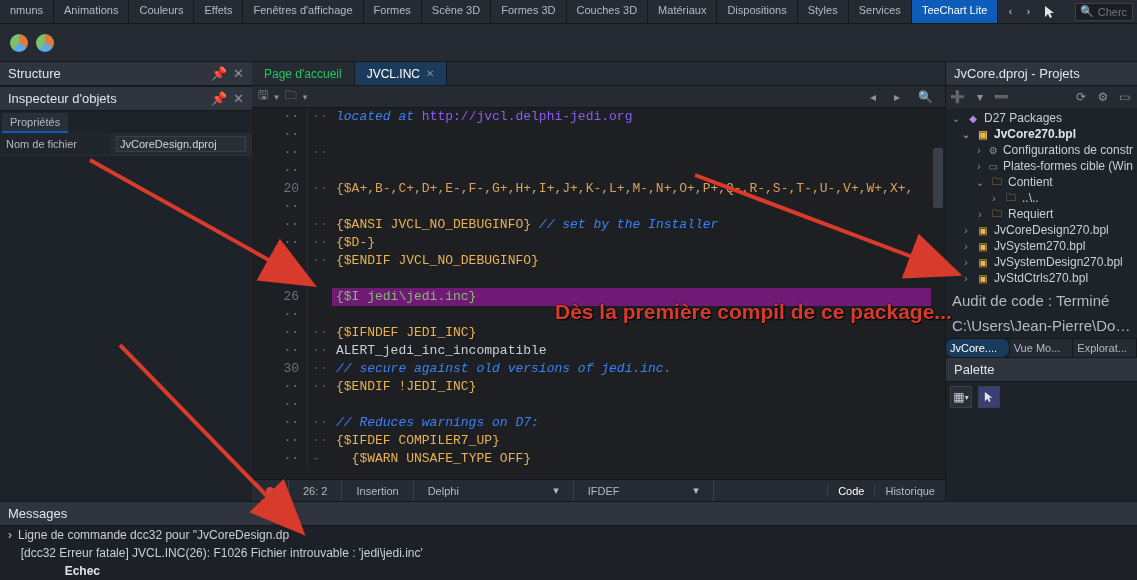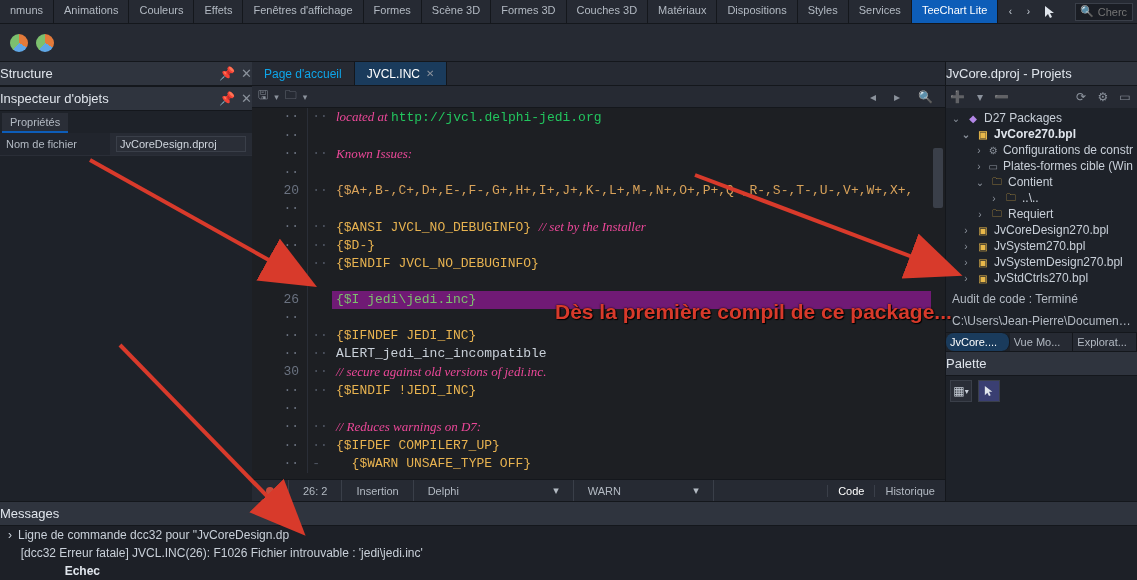--- a/index.html
+++ b/index.html
@@ -69,21 +69,21 @@
   
   .main {
     flex: 1; display: flex; overflow: hidden;
   }
   .col-left { width: 252px; display: flex; flex-direction: column; background:#1e2229; }
   .col-mid  { flex: 1; display: flex; flex-direction: column; background:#1e2229; }
   .col-right{ width: 192px; display: flex; flex-direction: column; background:#1e2229; border-left:1px solid #14171c;}
 
   .panel-head {
     height: 24px; background:#2f343e; color:#e0e5ec; font-size:13px; font-weight:400;
-    display:flex; align-items:center; padding:0 0; justify-content:space-between;
+    display:flex; align-items:center; padding:0 8px; justify-content:space-between;
     border-bottom:1px solid #14171c;
   }
   .panel-head .tools { display:flex; gap:6px; color:#8b929c; }
   .panel-body { flex:1; background:#1d2027; }
   .structure .panel-body { height: 260px; }
 
   .inspector { border-top: 1px solid #14171c; }
   .inspector .props-tab {
     background:#2a2e37; color:#b3bac3; padding:3px 8px; font-size:11px; border-bottom:2px solid #0d5db8;
     display:inline-block; margin:2px 0 0 2px;
@@ -92,21 +92,21 @@
   .inspector td { padding:3px 6px; border-bottom:1px solid #2a2e37; }
   .inspector td:first-child { width: 110px; background:#21252d; color:#b3bac3; }
   .inspector td:last-child  { background:#272b34; color:#d0d6de; }
   .inspector input { background:#2a2e37; border:1px solid #3a3f49; color:#d0d6de; width:100%; font-size:11px; padding:1px 3px;}
 
   
   .editor-tabs {
     height: 24px; background:#262a33; display:flex; align-items:stretch; border-bottom:1px solid #14171c;
   }
   .editor-tabs .etab {
-    padding: 4px 12px; color:#0ea5e9; cursor:pointer; display:flex; align-items:center; gap:6px;
+    padding: 4px 12px; color:#22c55e; cursor:pointer; display:flex; align-items:center; gap:6px;
     border-right:1px solid #14171c;
   }
   .editor-tabs .etab.active { background:#1a3b5c; color:#fff; }
   .editor-tabs .close { font-size:10px; color:#8b929c; }
   .editor-toolbar {
     height: 22px; background:#262a33; display:flex; align-items:center; gap:6px; padding:0 6px;
     border-bottom:1px solid #14171c; color:#8b929c;
   }
   .editor-toolbar .sep { flex:1; }
   .code-area {
@@ -117,22 +117,22 @@
   .gutter {
     width: 56px; text-align: right; padding-right: 8px; color:#6a7280;
     border-right:1px solid #2a2e37; user-select:none;
     background:#1d1f23;
   }
   .dots { width: 24px; text-align:center; color:#505764; }
   .src  { flex:1; padding-left: 4px; color:#c9d0d9; position:relative; }
   .c-kw   { color:#e8b350; }           
   .c-hl   { background:#701a75; }      
   .c-hltx { color:#7cc06e; }           
-  .c-cmnt { color:#ec4899; font-style: italic; font-family: Liberation Serif, serif; } 
-  .c-ref  { color:#22c55e; }           
+  .c-cmnt { color:#3b82f6; font-style: italic; } 
+  .c-ref  { color:#8b5cf6; }           
   .c-txt  { color:#d8a25a; }
   .code-scrollbar { position:absolute; right:0; top:0; bottom:0; width:14px; background:#1d1f23; }
   .code-scrollbar .thumb { position:absolute; right:2px; width:10px; top:40px; height:60px; background:#3a3f49; border-radius:2px; }
 
   .editor-status {
     height:22px; background:#262a33; display:flex; align-items:center; color:#b3bac3;
     border-top:1px solid #14171c; font-size:11px;
   }
   .editor-status .cell { padding:0 14px; border-right:1px solid #3a3f49; height:100%; display:flex; align-items:center; gap:4px;}
   .editor-status .dot { width:8px; height:8px; border-radius:50%; background:#c94a3b; }
@@ -146,21 +146,21 @@
   .proj-tree { font-size:12px; padding:2px 0; }
   .tree-row { display:flex; align-items:center; gap:4px; padding:1px 4px; cursor:pointer; white-space:nowrap; overflow:hidden; }
   .tree-row.bold { font-weight:600; color:#e0e5ec;}
   .tw { width:12px; text-align:center; color:#8b929c; font-size:10px;}
   .ind1 { padding-left: 14px; } .ind2 { padding-left: 28px; } .ind3 { padding-left: 42px; }
   .ficon { width:14px; height:14px; display:flex; align-items:center; justify-content:center; font-size:10px;}
   .fpurple{ color:#b387e6;} .fyellow{ color:#e8b84a;} .fgrey{ color:#8b929c;}
   .proj-subtabs { display:flex; border-top:1px solid #14171c; border-bottom:1px solid #14171c;}
   .proj-subtabs .st { flex:1; padding:3px 4px; font-size:11px; color:#b3bac3; background:#262a33; border-right:1px solid #14171c; cursor:pointer; white-space:nowrap; overflow:hidden; text-overflow:ellipsis;}
   .proj-subtabs .st.active { background:#1a3b5c; color:#fff;border-radius:8px;}
-  .audit { font-size:12px; color:#b3bac3; padding:4px 6px; white-space:nowrap; overflow:hidden; text-overflow:ellipsis;}
+  .audit { font-size:15px; color:#b3bac3; padding:4px 6px; white-space:nowrap; overflow:hidden; text-overflow:ellipsis;}
 
   .palette .pal-body { padding:4px; display:flex; gap:6px; }
   .pal-btn { width:22px; height:22px; background:#2a2e37; border:1px solid #3a3f49; display:flex; align-items:center; justify-content:center; cursor:pointer;}
 
   
   .messages { border-top:1px solid #14171c; background:#1e2229; }
   .messages .panel-body { font-size:12px; }
   .msg-row { padding:2px 8px; display:flex; align-items:center; gap:6px; color:#c9d0d9;}
   .msg-row.bold { font-weight:600; color:#e0e5ec;margin-left:44px;}
 
@@ -271,21 +271,21 @@
       <span style="font-size:9px;">▾</span>
       <span class="sep"></span>
       <span style="padding:0 6px;">◂</span>
       <span style="padding:0 6px;">▸</span>
       <span style="padding:0 6px;">🔍</span>
     </div>
     <div class="code-area">
       <div id="code-lines">
           <div class="code-line"><div class="gutter">··</div><div class="dots">··</div><div class="src"><span class="c-cmnt">located at </span><span class="c-ref">http://jvcl.delphi-jedi.org</span></div></div>
           <div class="code-line"><div class="gutter">··</div><div class="dots"></div><div class="src"></div></div>
-          <div class="code-line"><div class="gutter">··</div><div class="dots">··</div><div class="src"><span class="c-cmnt">Known Issues:</span></div></div>
+          <div class="code-line"><div class="gutter">··</div><div class="dots">··</div></div>
           <div class="code-line"><div class="gutter">··</div><div class="dots"></div><div class="src"></div></div>
           <div class="code-line"><div class="gutter">20</div><div class="dots">··</div><div class="src"><span class="c-txt">{$A+,B-,C+,D+,E-,F-,G+,H+,I+,J+,K-,L+,M-,N+,O+,P+,Q-,R-,S-,T-,U-,V+,W+,X+,</span></div></div>
           <div class="code-line"><div class="gutter">··</div><div class="dots"></div><div class="src"></div></div>
           <div class="code-line"><div class="gutter">··</div><div class="dots">··</div><div class="src"><span class="c-kw">{$ANSI JVCL_NO_DEBUGINFO}</span> <span class="c-cmnt">// set by the Installer</span></div></div>
           <div class="code-line"><div class="gutter">··</div><div class="dots">··</div><div class="src"><span class="c-kw">{$D-}</span></div></div>
           <div class="code-line"><div class="gutter">··</div><div class="dots">··</div><div class="src"><span class="c-kw">{$ENDIF JVCL_NO_DEBUGINFO}</span></div></div>
           <div class="code-line"><div class="gutter">··</div><div class="dots"></div><div class="src"></div></div>
           <div class="code-line"><div class="gutter">26</div><div class="dots"></div><div class="src c-hl"><span class="c-hltx">{$I jedi\jedi.inc}</span></div></div>
           <div class="code-line"><div class="gutter">··</div><div class="dots"></div><div class="src"></div></div>
           <div class="code-line"><div class="gutter">··</div><div class="dots">··</div><div class="src"><span class="c-kw">{$IFNDEF JEDI_INC}</span></div></div>
@@ -305,21 +305,21 @@
       <div class="cell">
           <span class="dot"></span>
         </div>
       <div class="cell">26: 2</div>
       <div class="cell">Insertion</div>
       <div class="cell" style="min-width:160px;">
           <span>Delphi</span>
           <span style="margin-left:auto;">▾</span>
         </div>
       <div class="cell" style="min-width:140px;">
-          <span>WARN</span>
+          <span>IFDEF</span>
           <span style="margin-left:auto;">▾</span>
         </div>
       <div class="rtabs">
         <div class="rtab active">Code</div>
         <div class="rtab">Historique</div>
       </div>
     </div>
   </div>
 
   <div class="col-right">

